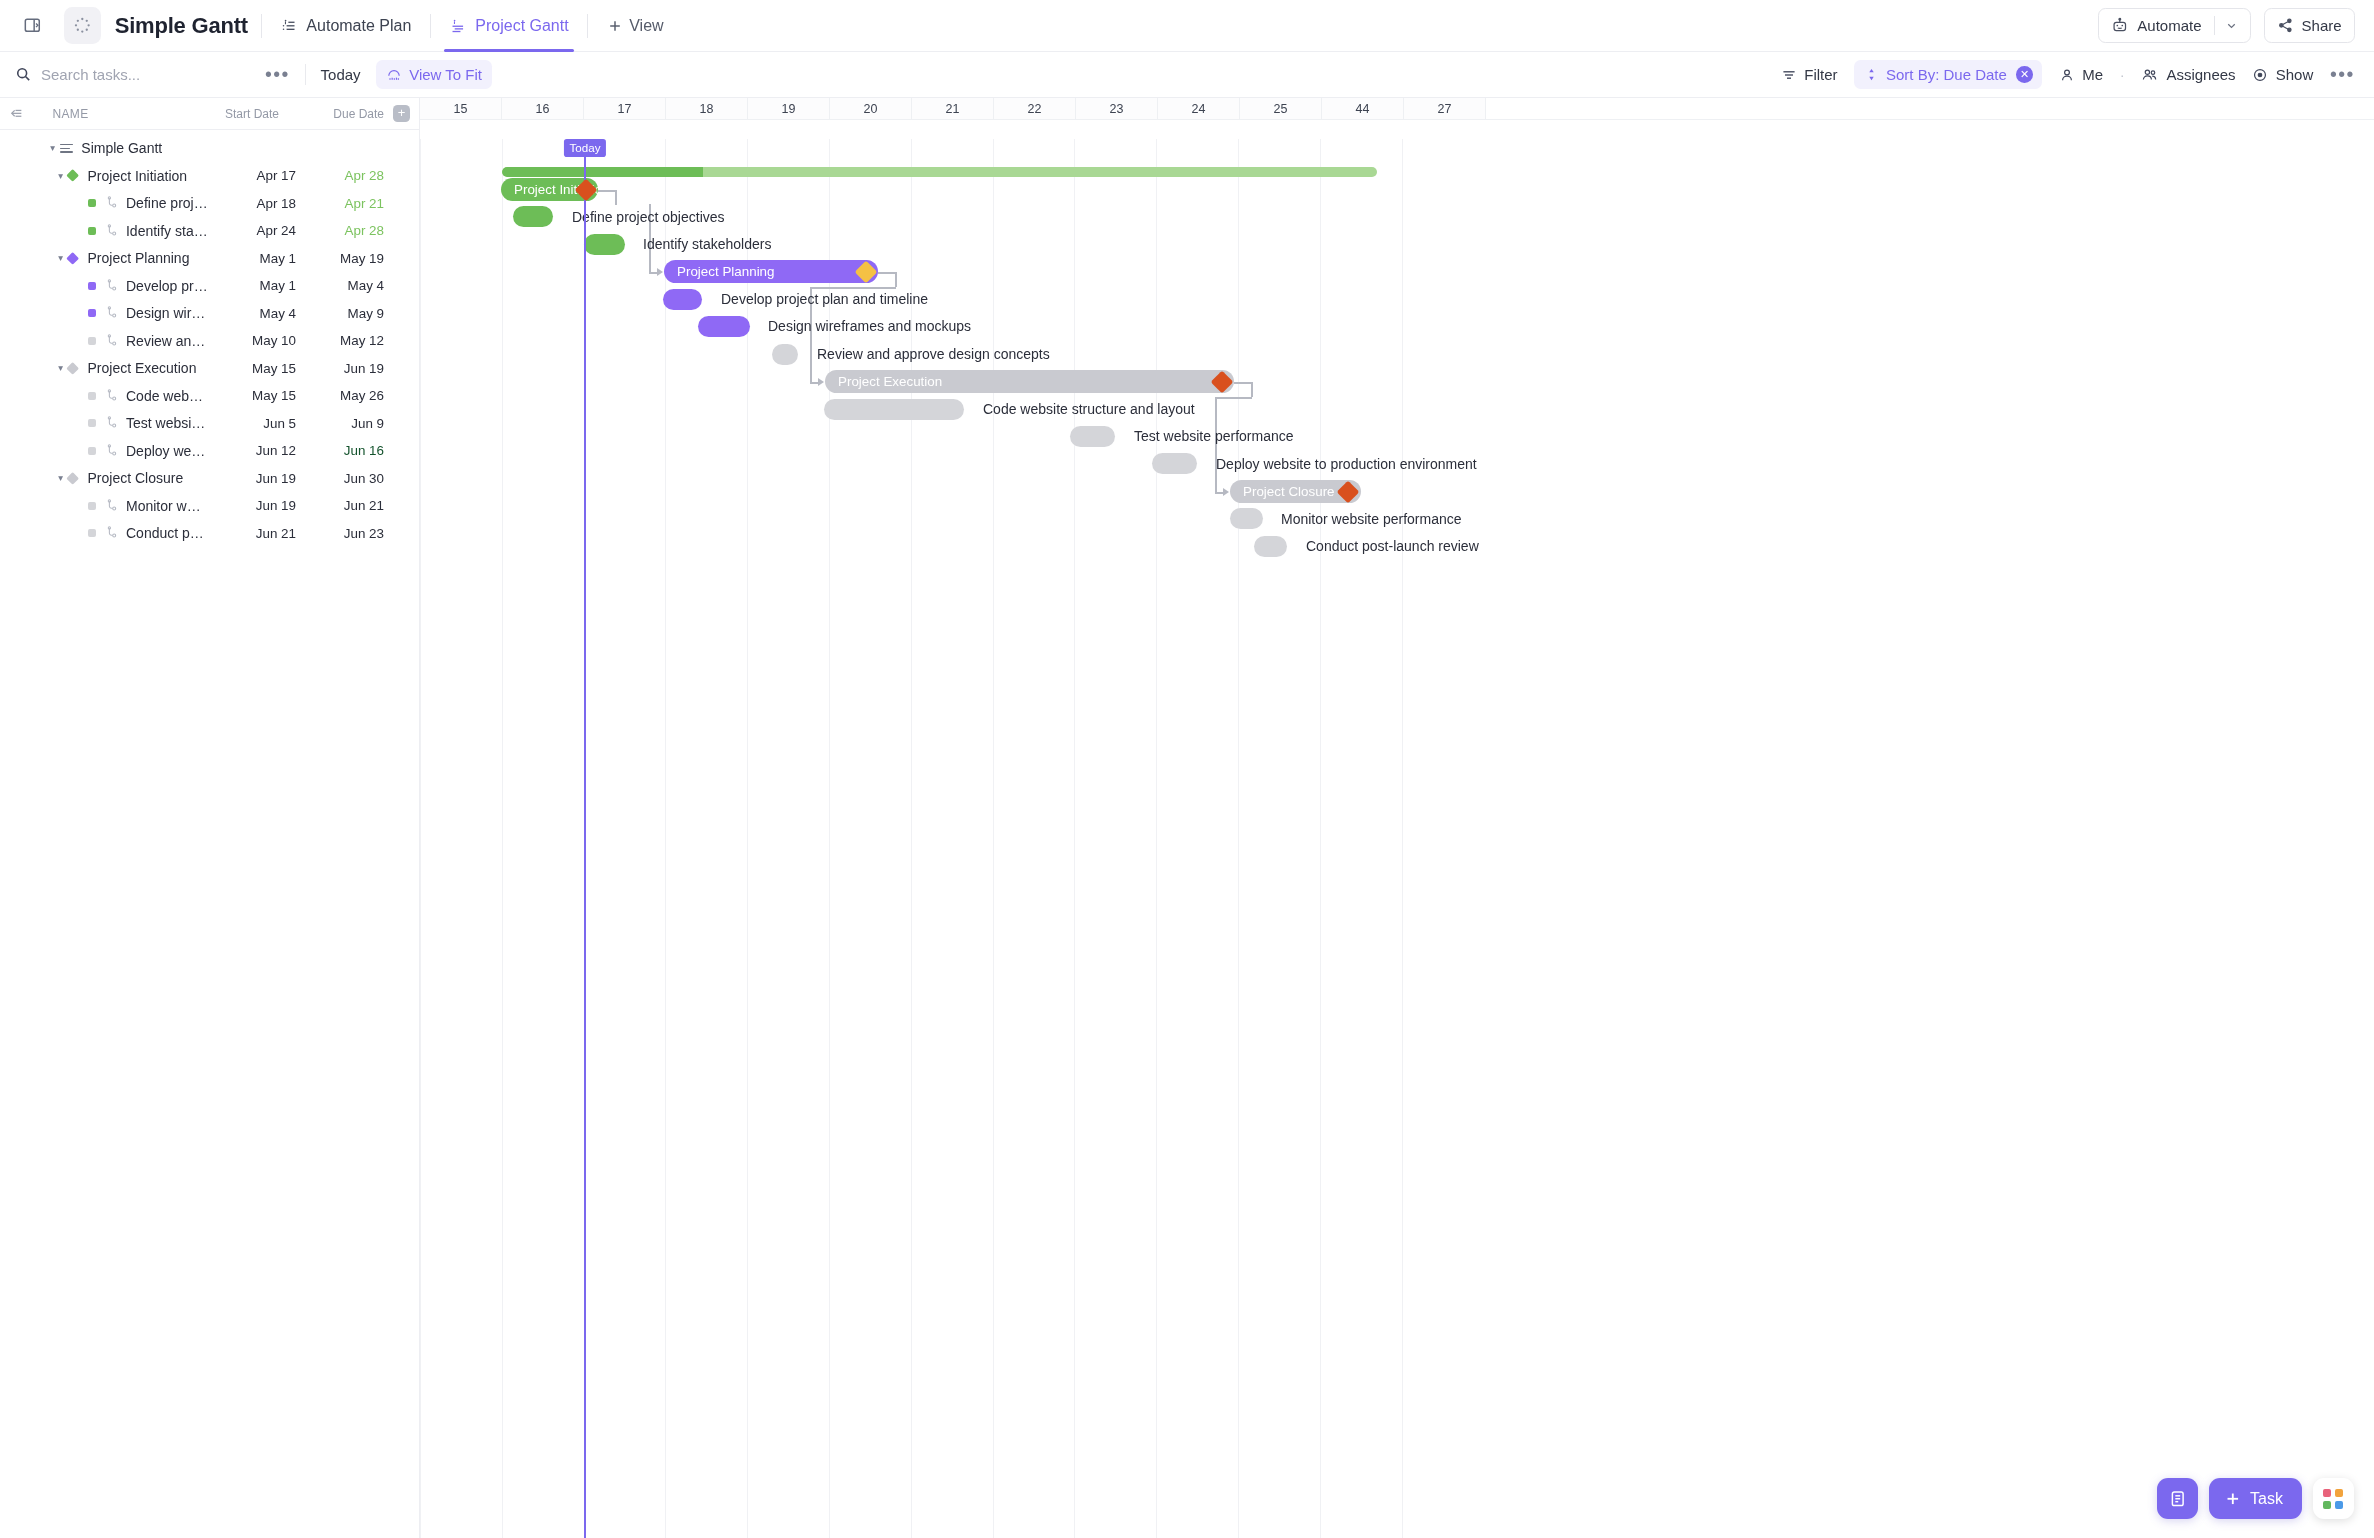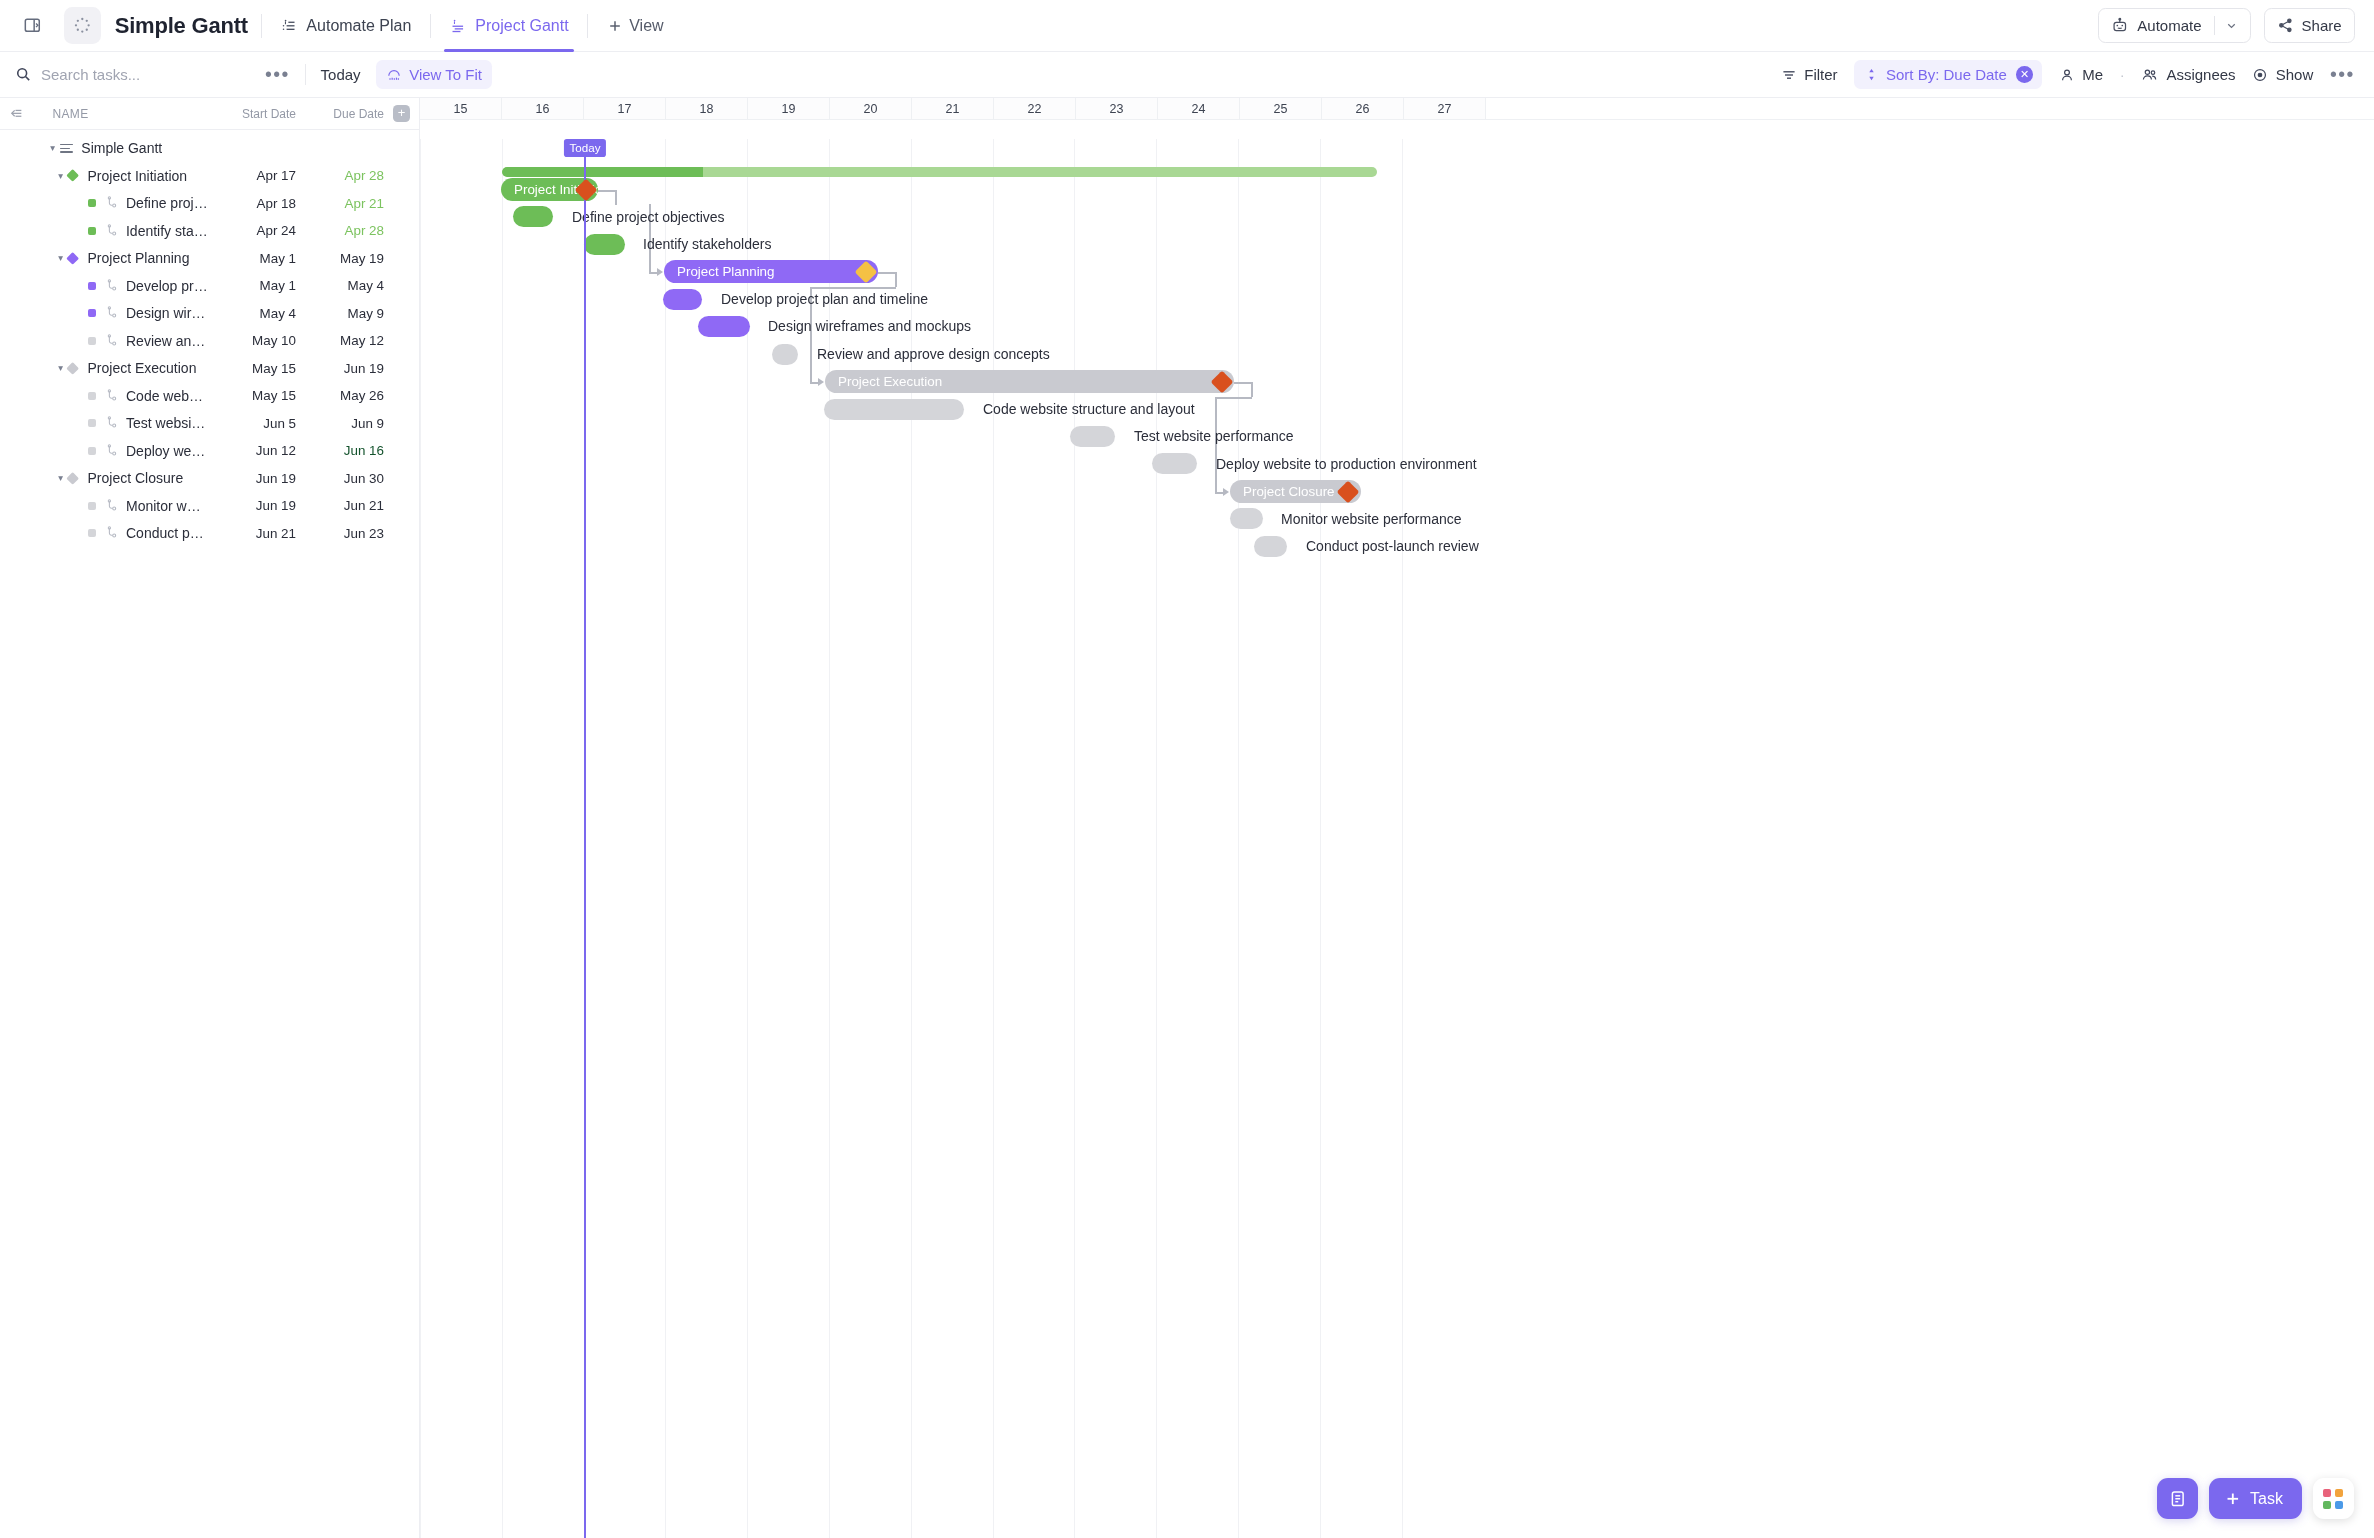--- a/index.html
+++ b/index.html
@@ -147,21 +147,21 @@
   .tl-head {
     height: 32px;
     display: flex; align-items: center;
     border-bottom: 0.9px solid #edeef2;
     font-size: 12px;
     color: #9499a6;
     position: relative;
   }
   .tl-head .collapse { width: 32px; display: flex; justify-content: center; color: #9da2ae; cursor: pointer; }
   .tl-head .c-name { flex: 1; padding-left: 20.4px; letter-spacing: 0.4px; }
-  .tl-head .c-start { width: 88px; text-align: right; }
+  .tl-head .c-start { width: 88px; text-align: center; }
   .tl-head .c-due { width: 88px; text-align: right; }
   .tl-head .c-add { width: 35px; display: flex; justify-content: center; }
   .addcol {
     width: 16.7px; height: 16.7px; border-radius: 4.6px;
     background: #b9bdc7; color: #fff;
     font-size: 13px; line-height: 16px; text-align: center;
     cursor: pointer;
   }
   .row {
     height: 27.5px;
@@ -709,21 +709,21 @@
         <div class="g-week">16</div>
         <div class="g-week">17</div>
         <div class="g-week">18</div>
         <div class="g-week">19</div>
         <div class="g-week">20</div>
         <div class="g-week">21</div>
         <div class="g-week">22</div>
         <div class="g-week">23</div>
         <div class="g-week">24</div>
         <div class="g-week">25</div>
-        <div class="g-week">26</div>
+        <div class="g-week">44</div>
         <div class="g-week">27</div>
       </div>
     <div class="g-body" id="gbody">
         <div class="vgrid" style="left: 0px;"></div>
         <div class="vgrid" style="left: 82px;"></div>
         <div class="vgrid" style="left: 164px;"></div>
         <div class="vgrid" style="left: 245px;"></div>
         <div class="vgrid" style="left: 327px;"></div>
         <div class="vgrid" style="left: 409px;"></div>
         <div class="vgrid" style="left: 491px;"></div>

